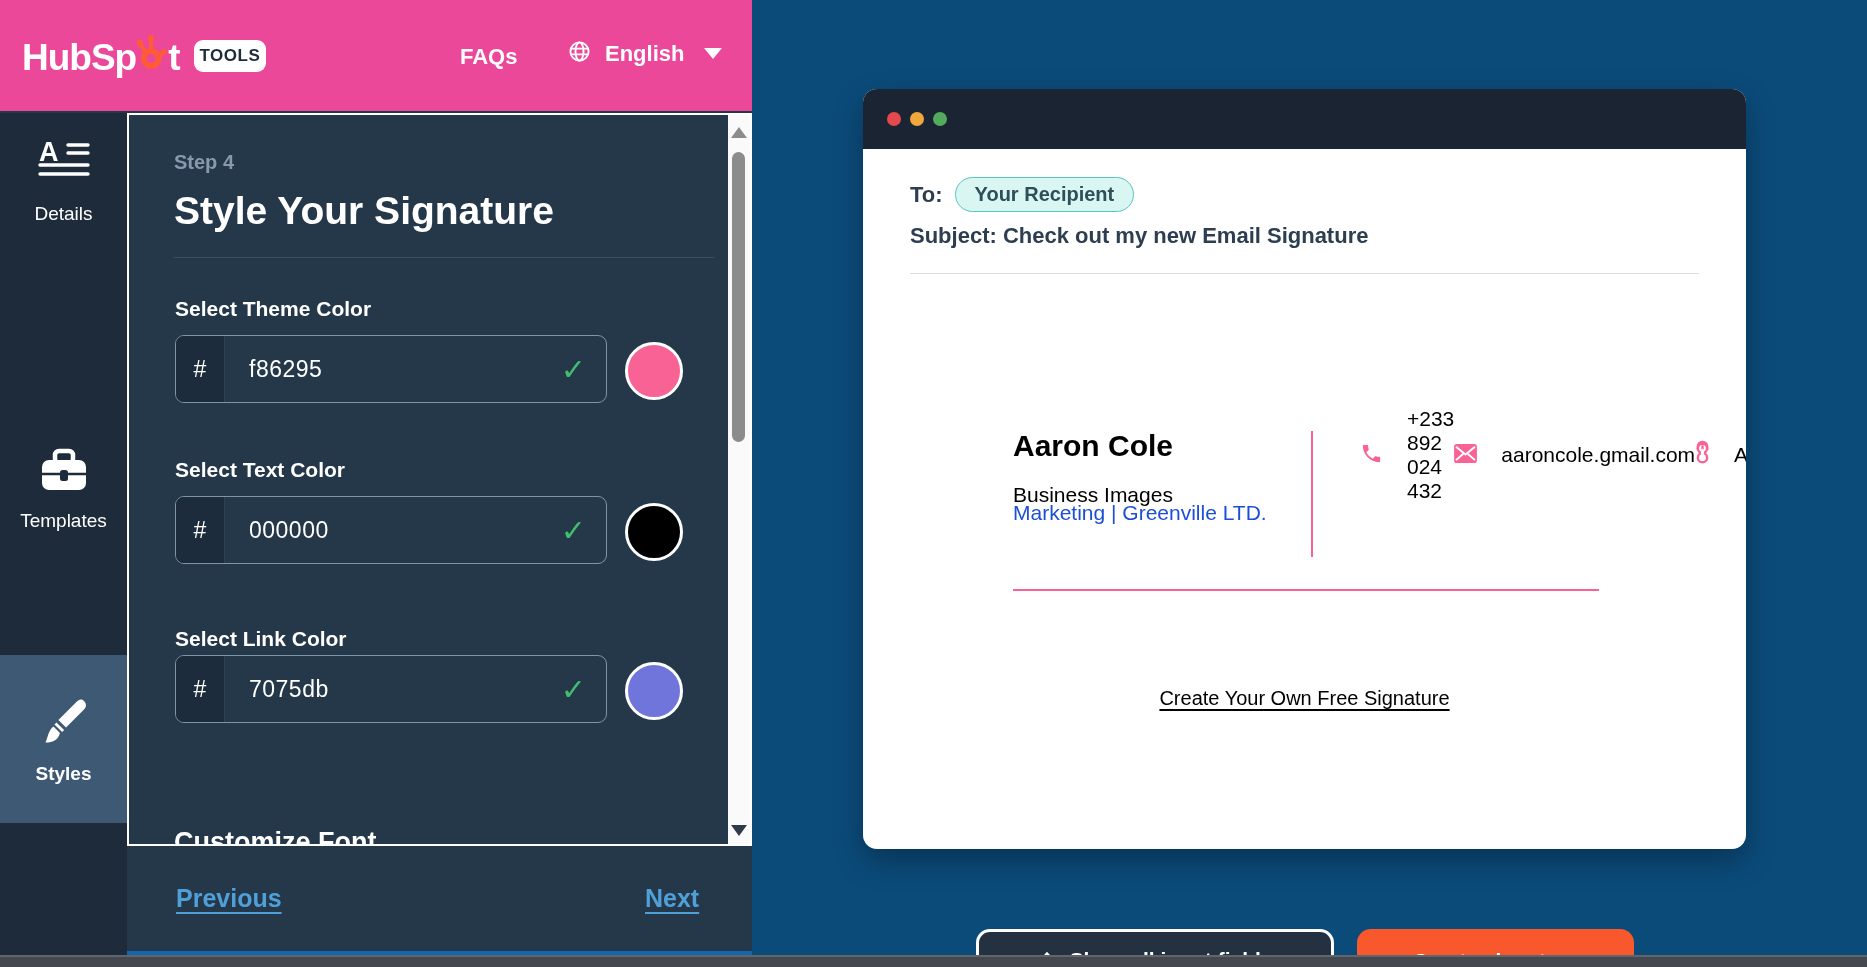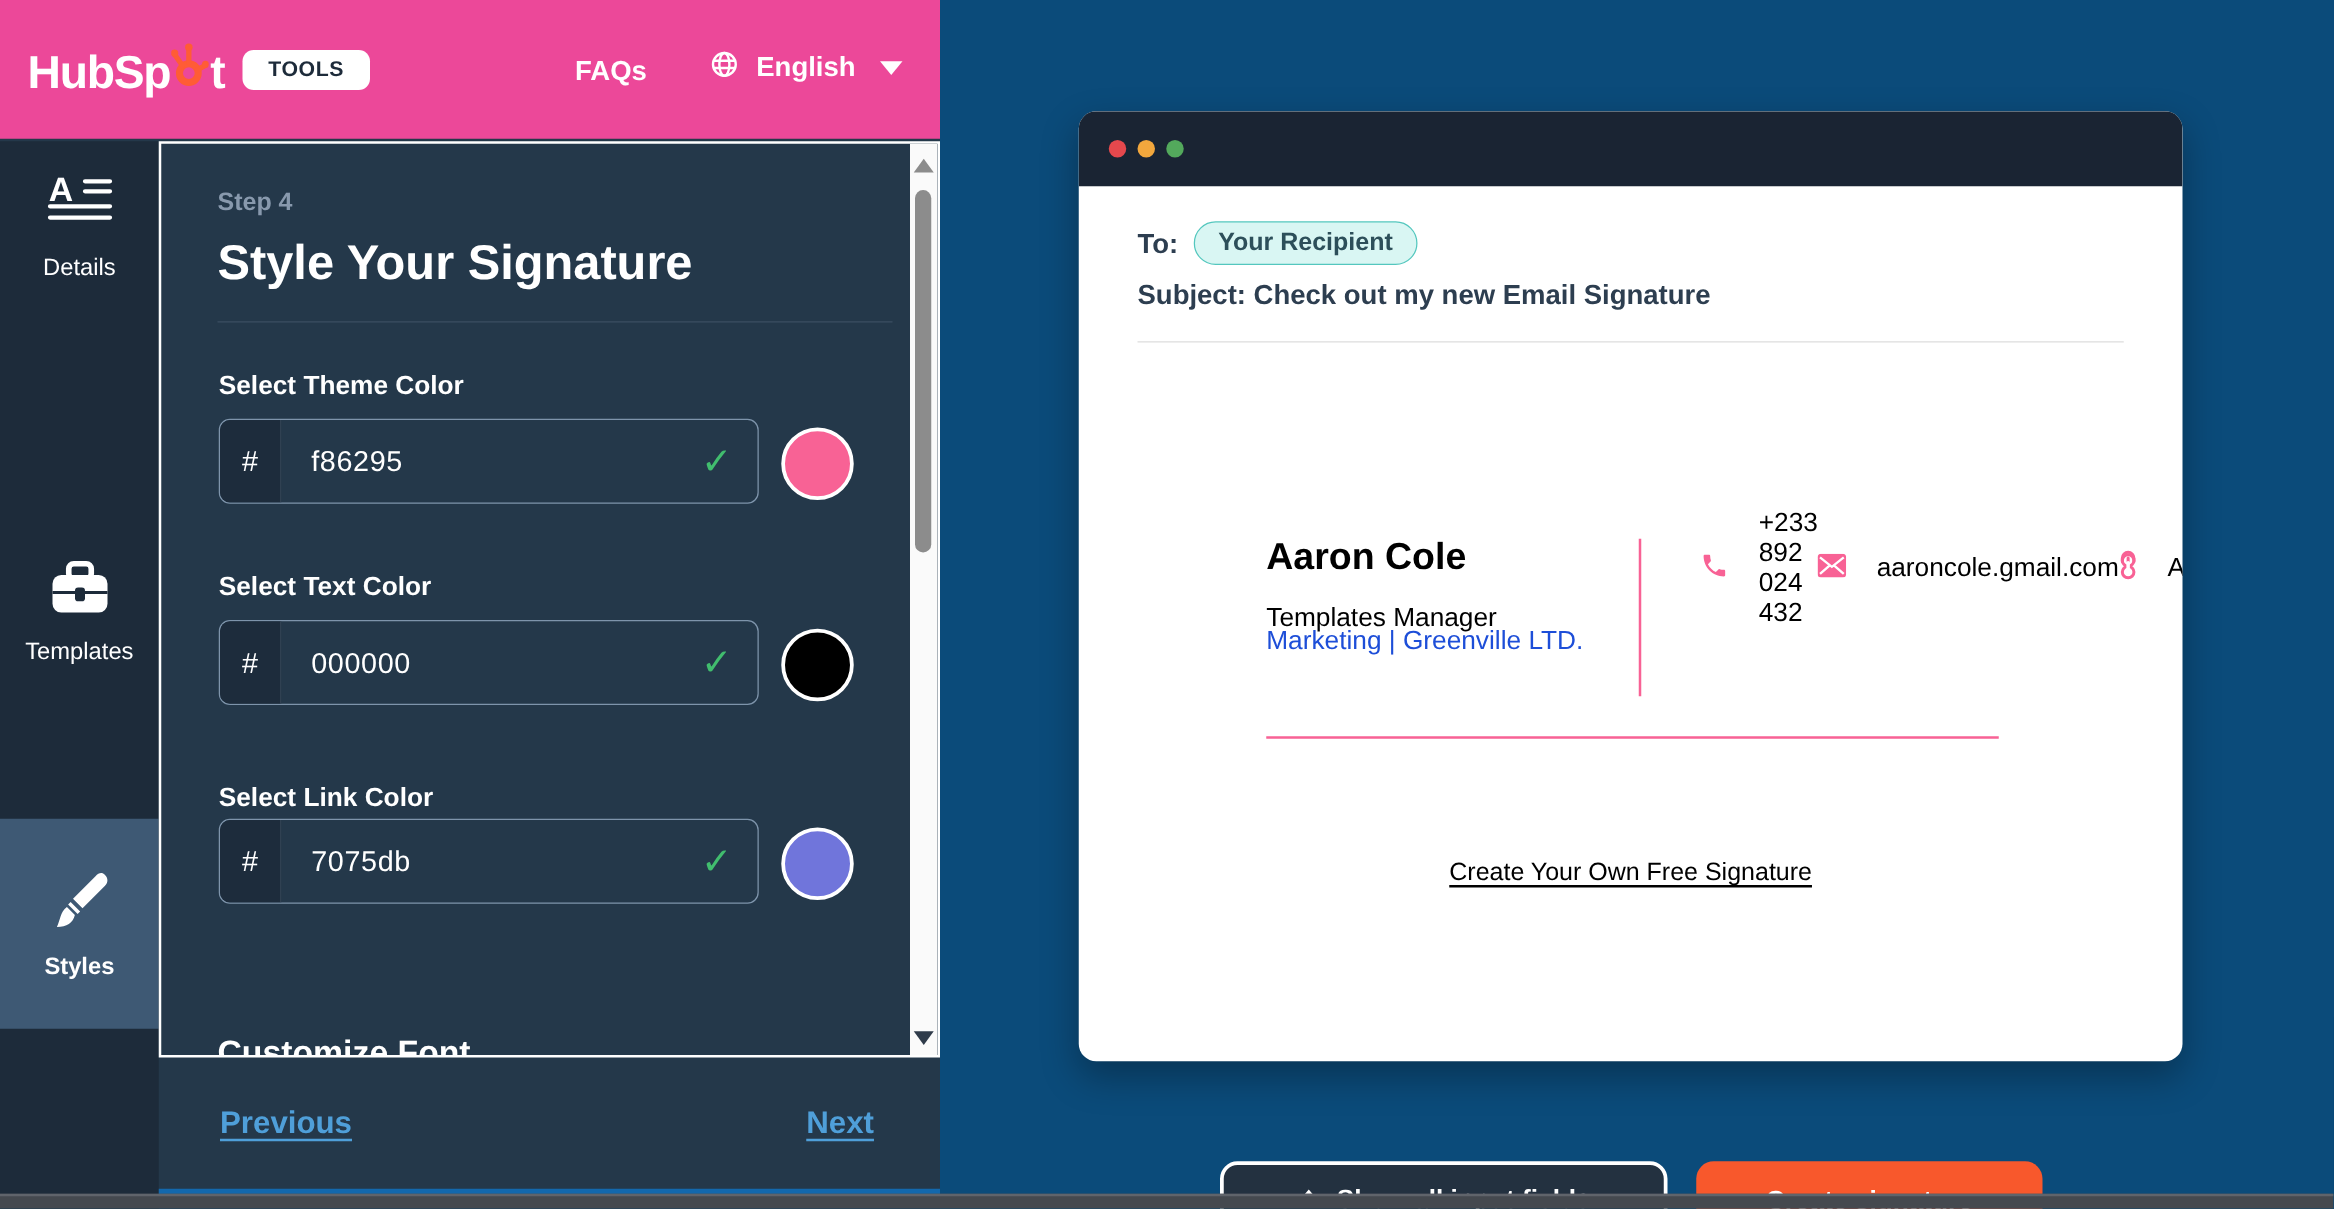--- a/index.html
+++ b/index.html
@@ -5,21 +5,21 @@
   html,body{margin:0;padding:0;background:#0b4b7a;}
   #app{position:relative;width:1867px;height:967px;overflow:hidden;
        font-family:"Liberation Sans",sans-serif;background:#0b4b7a;}
 
   
   .left-region{position:absolute;left:0;top:0;width:752px;height:967px;background:#24384a;}
   .top-header{position:absolute;left:0;top:0;width:752px;height:111px;background:#ec4899;}
   .logo{position:absolute;left:22px;top:32px;display:flex;align-items:center;}
   .logo-text{color:#fff;font-weight:800;font-size:37px;letter-spacing:-1px;display:flex;align-items:flex-end;}
   .logo-badge{margin-left:14px;background:#fff;color:#1d2b3a;font-weight:800;font-size:17px;
-              padding:6px 21px;border-radius:9px;letter-spacing:.5px;}
+              padding:6px 6px;border-radius:9px;letter-spacing:.5px;}
   .faqs{position:absolute;left:460px;top:44px;color:#fff;font-weight:700;font-size:22px;cursor:pointer;}
   .lang{position:absolute;left:568px;top:40px;display:flex;align-items:center;gap:14px;cursor:pointer;}
   .lang-label{color:#fff;font-weight:700;font-size:22px;}
   .caret-down{width:0;height:0;border-left:9px solid transparent;border-right:9px solid transparent;
               border-top:11px solid #fff;margin-left:6px;}
 
   .side-nav{position:absolute;left:0;top:113px;width:127px;height:854px;background:#1d2b3a;}
   .nav-item{position:absolute;left:0;width:127px;display:flex;flex-direction:column;align-items:center;
             gap:9px;cursor:pointer;}
   .nav-label{color:#fff;font-size:19px;}
@@ -214,21 +214,21 @@
       </div>
 
       <div class="to-row">
         <span class="to-label">To:</span>
         <span class="recipient-pill">Your Recipient</span>
       </div>
       <div class="subject-line">Subject: Check out my new Email Signature</div>
       <div class="mail-divider"></div>
 
       <div class="sig-name">Aaron Cole</div>
-      <div class="sig-title">Templates Manager</div>
+      <div class="sig-title">Business Images</div>
       <div class="sig-dept">Marketing | Greenville LTD.</div>
       <div class="sig-vline"></div>
 
       <div class="contact-col">
         <div class="contact-row">
           <span><svg width="23" height="23" viewBox="0 0 24 24" fill="#f86295">
                 <path d="M6.62 10.79c1.44 2.83 3.76 5.14 6.59 6.59l2.2-2.21c.27-.27.67-.36 1.02-.24 1.12.37 2.33.57 3.57.57.55 0 1 .45 1 1V20c0 .55-.45 1-1 1-9.39 0-17-7.61-17-17 0-.55.45-1 1-1h3.5c.55 0 1 .45 1 1 0 1.25.2 2.45.57 3.57.11.35.03.74-.25 1.02l-2.2 2.2z"></path>
               </svg></span>
           <span class="contact-text">+233 892 024 432</span>
         </div>

